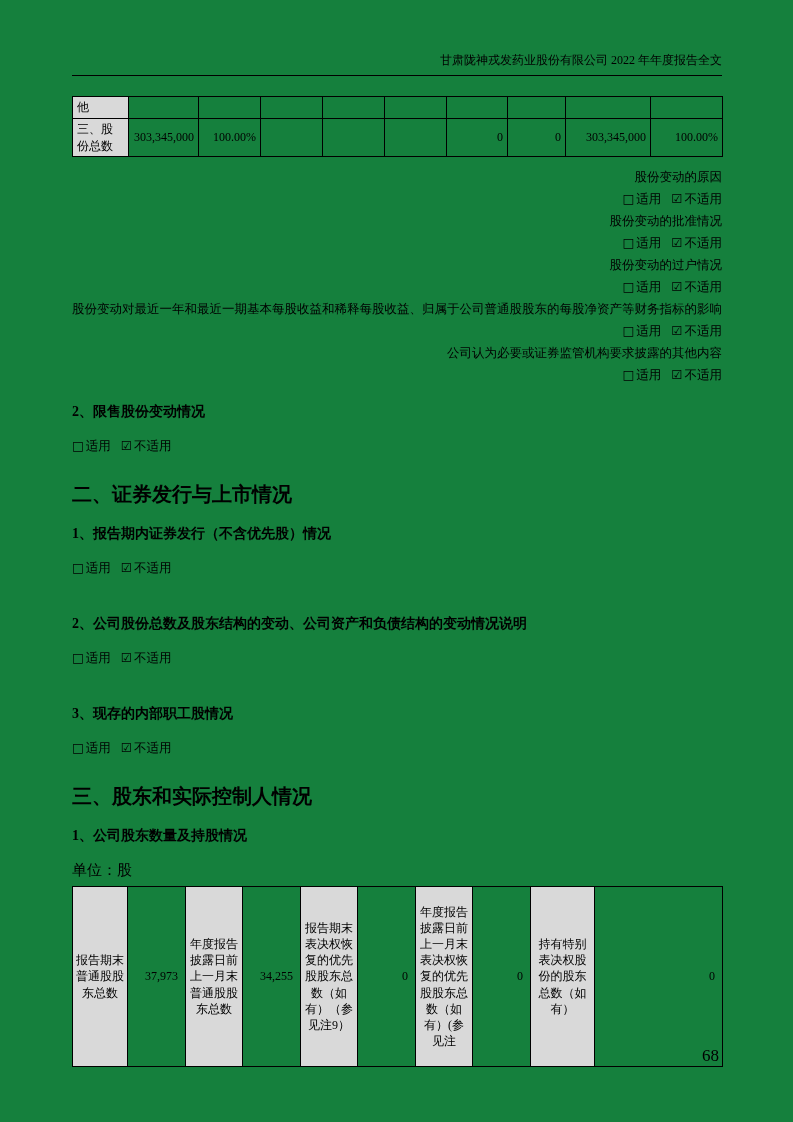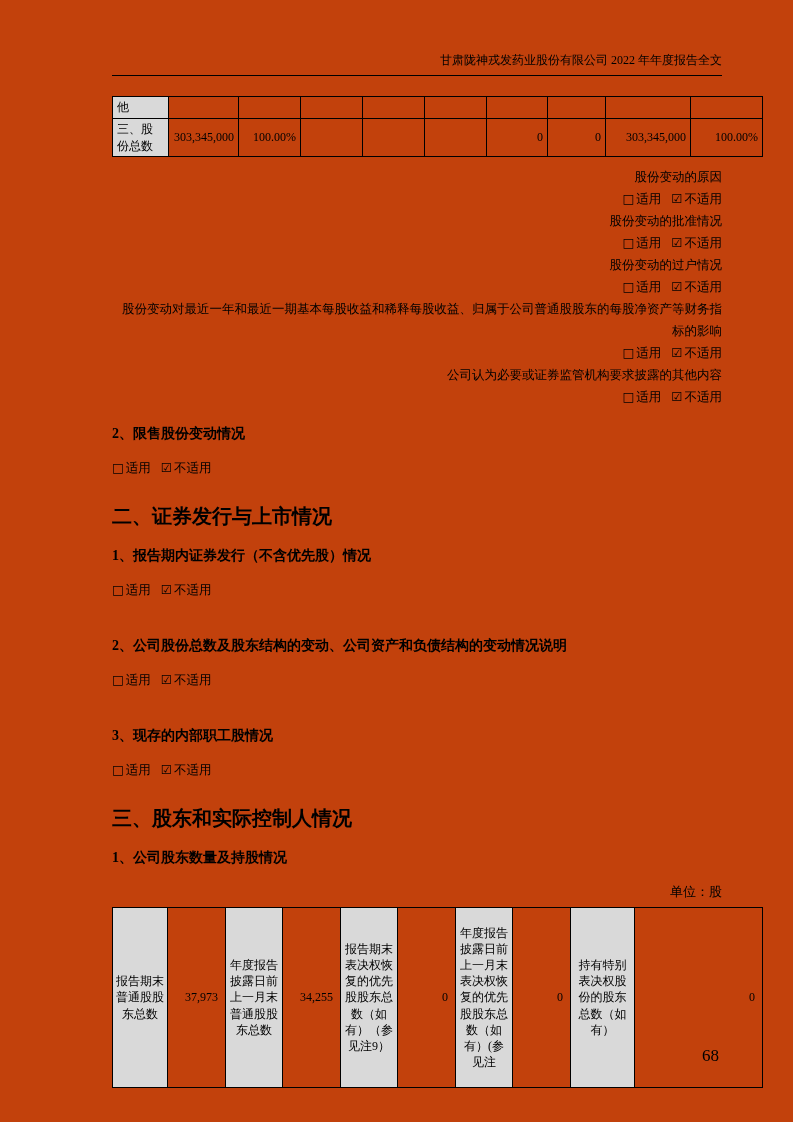--- a/index.html
+++ b/index.html
@@ -3,23 +3,22 @@
 <meta charset="utf-8">
 <style>
   * { box-sizing: border-box; margin: 0; padding: 0; }
   html, body { background: #888; }
   body { font-family: "Liberation Serif", "DejaVu Serif", serif; color: #000; }
   .page {
     position: relative;
     width: 793px;
     height: 1122px;
     margin: 0 auto;
-    background: #c2410c;
+    background: #15803d;
     overflow: hidden;
-    padding-left: 40px;
   }
   .content { padding: 0 71px 0 72px; } 
 
   .doc-header {
     padding-top: 52px;
     padding-bottom: 6px;
     text-align: right;
     font-size: 12px;
     border-bottom: 1px solid #000;
   }
@@ -38,21 +37,21 @@
   .body-line { line-height: 22px; }
   .checkbox-line { line-height: 22px; font-size: 12.5px; }
   .checkbox-line.gap { margin: 2px 0 6px; }
   .cb { font-family: "DejaVu Sans", sans-serif; font-size: 12.5px; margin-right: 2px; }
   .cb2 { margin-left: 10px; }
 
   h2.sec { font-size: 20px; font-weight: bold; margin: 24px 0 0; }
   h3.sub { font-size: 14px; font-weight: bold; margin: 17px 0 14px; }
   h3.sub.more { margin-top: 36px; }
 
-  .unit { text-align: right; font-size: 13px; margin: 14px 0 6px; }
+  .unit { text-align: left; font-size: 15px; margin: 14px 0 6px; }
 
   .bottom-tbl tr { height: 180px; }
   .bottom-tbl .lbl2 { text-align: center; vertical-align: middle; line-height: 1.35; padding: 4px 3px; }
   .bottom-tbl .val2 { text-align: right; vertical-align: middle; padding-right: 7px; }
 
   .page-number { position: absolute; right: 74px; bottom: 56px; font-size: 17px; }
 </style>
 </head>
 <body>
 

